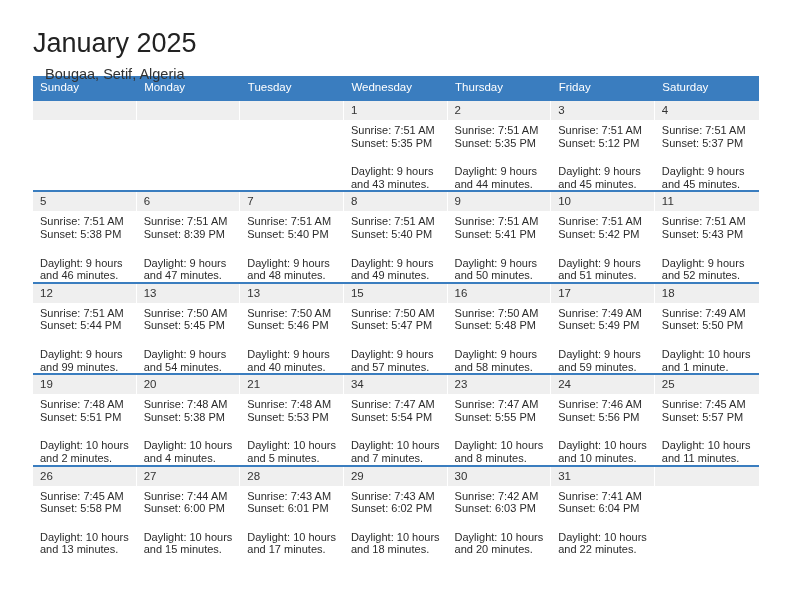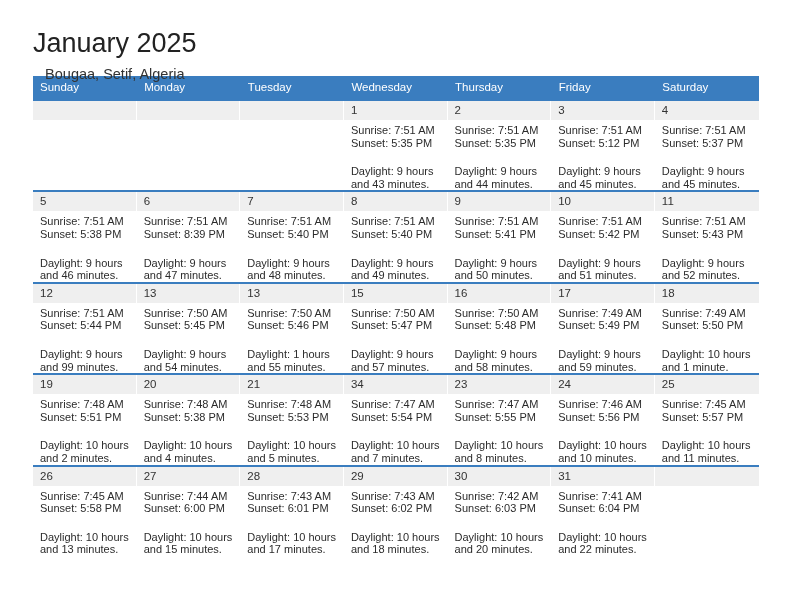--- a/index.html
+++ b/index.html
@@ -256,21 +256,21 @@
               <div>Sunrise: 7:50 AM</div>
               <div>Sunset: 5:45 PM</div>
               <div class="wrap">Daylight: 9 hours and 54 minutes.</div>
             </div>
           </td>
           <td class="">
             <div class="daynum">13</div>
             <div class="detail">
               <div>Sunrise: 7:50 AM</div>
               <div>Sunset: 5:46 PM</div>
-              <div class="wrap">Daylight: 1 hours and 55 minutes.</div>
+              <div class="wrap">Daylight: 9 hours and 40 minutes.</div>
             </div>
           </td>
           <td class="">
             <div class="daynum">15</div>
             <div class="detail">
               <div>Sunrise: 7:50 AM</div>
               <div>Sunset: 5:47 PM</div>
               <div class="wrap">Daylight: 9 hours and 57 minutes.</div>
             </div>
           </td>

